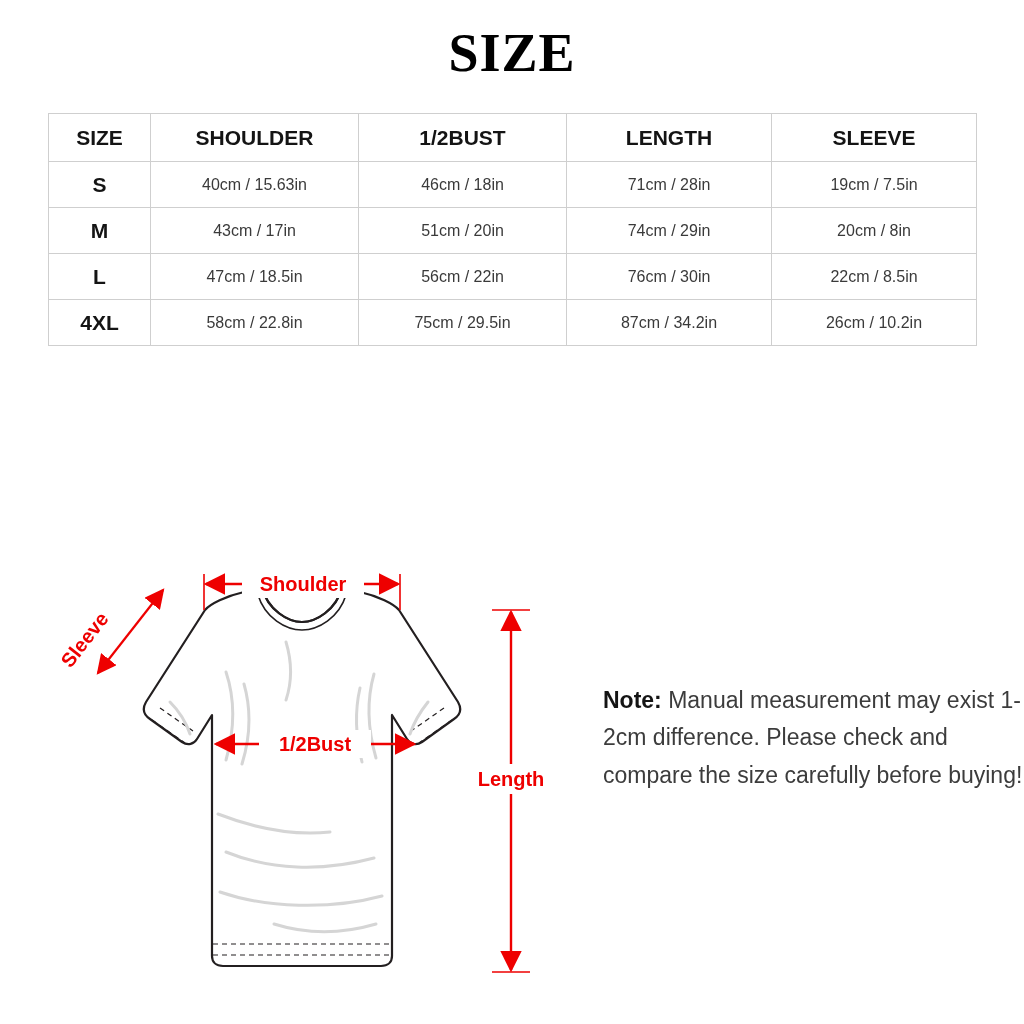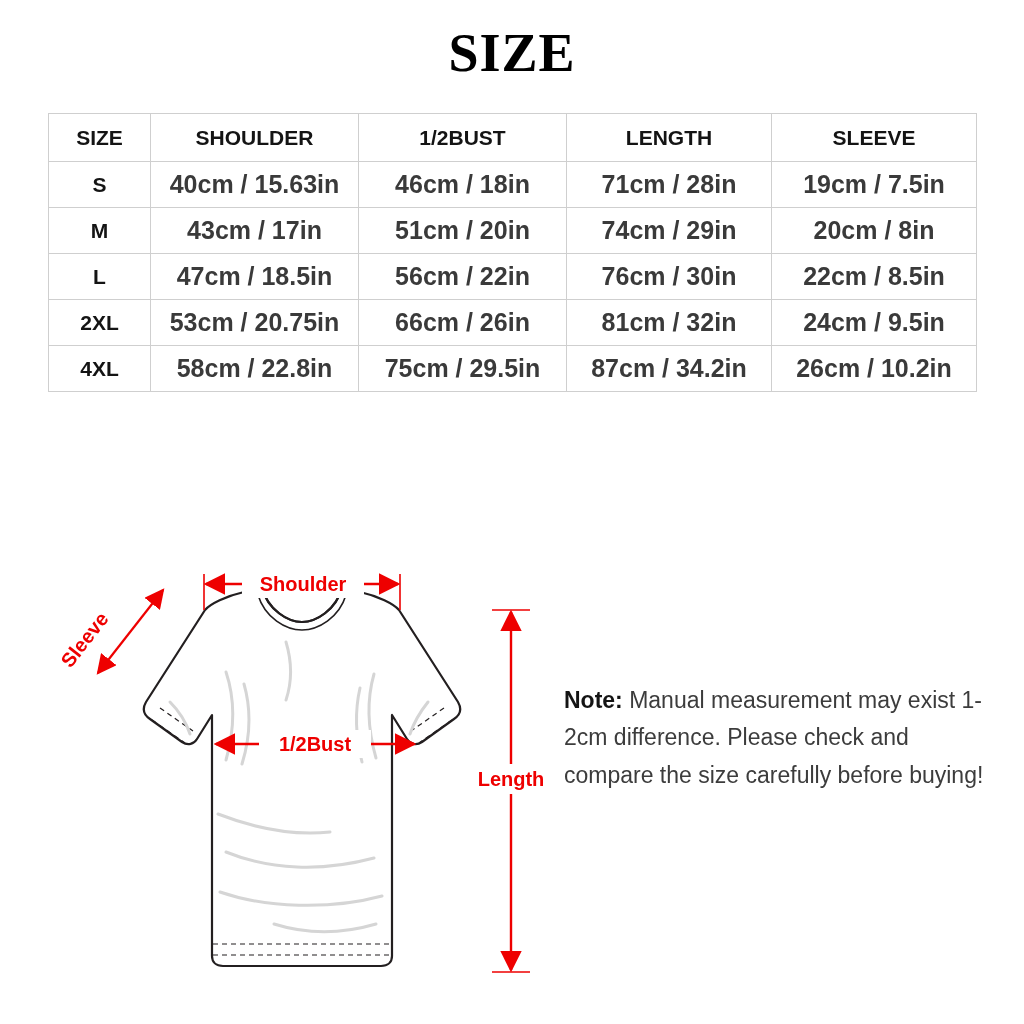--- a/index.html
+++ b/index.html
@@ -40,23 +40,23 @@
     width: 928px;
     border-collapse: collapse;
     table-layout: fixed;
   }
   table.size-table th,
   table.size-table td {
     border: 1px solid #cfcfcf;
     height: 45px;
     text-align: center;
     vertical-align: middle;
-    font-size: 25px;
+    font-size: 16px;
     color: #3a3a3a;
-    font-weight: 700;
+    font-weight: 400;
     padding: 0 2px;
   }
   table.size-table thead th {
     font-size: 21px;
     font-weight: 700;
     color: #141414;
     height: 47px;
   }
   table.size-table tbody td.size-cell {
     font-size: 21px;
@@ -75,21 +75,21 @@
     left: 30px;
     top: 552px;
     width: 540px;
     height: 460px;
   }
   .illustration svg { display: block; }
 
   
   .note-block {
     position: absolute;
-    left: 564px;
+    left: 603px;
     top: 682px;
     width: 420px;
     font-size: 23px;
     line-height: 1.62;
     color: #3c3c3c;
   }
   .note-block .note-label {
     font-weight: 700;
     color: #141414;
   }
@@ -131,27 +131,20 @@
         <td>51cm / 20in</td>
         <td>74cm / 29in</td>
         <td>20cm / 8in</td>
       </tr>
       <tr>
         <td class="size-cell">L</td>
         <td>47cm / 18.5in</td>
         <td>56cm / 22in</td>
         <td>76cm / 30in</td>
         <td>22cm / 8.5in</td>
-      </tr>
-      <tr>
-        <td class="size-cell">2XL</td>
-        <td>53cm / 20.75in</td>
-        <td>66cm / 26in</td>
-        <td>81cm / 32in</td>
-        <td>24cm / 9.5in</td>
       </tr>
       <tr>
         <td class="size-cell">4XL</td>
         <td>58cm / 22.8in</td>
         <td>75cm / 29.5in</td>
         <td>87cm / 34.2in</td>
         <td>26cm / 10.2in</td>
       </tr>
     </tbody>
   </table>

